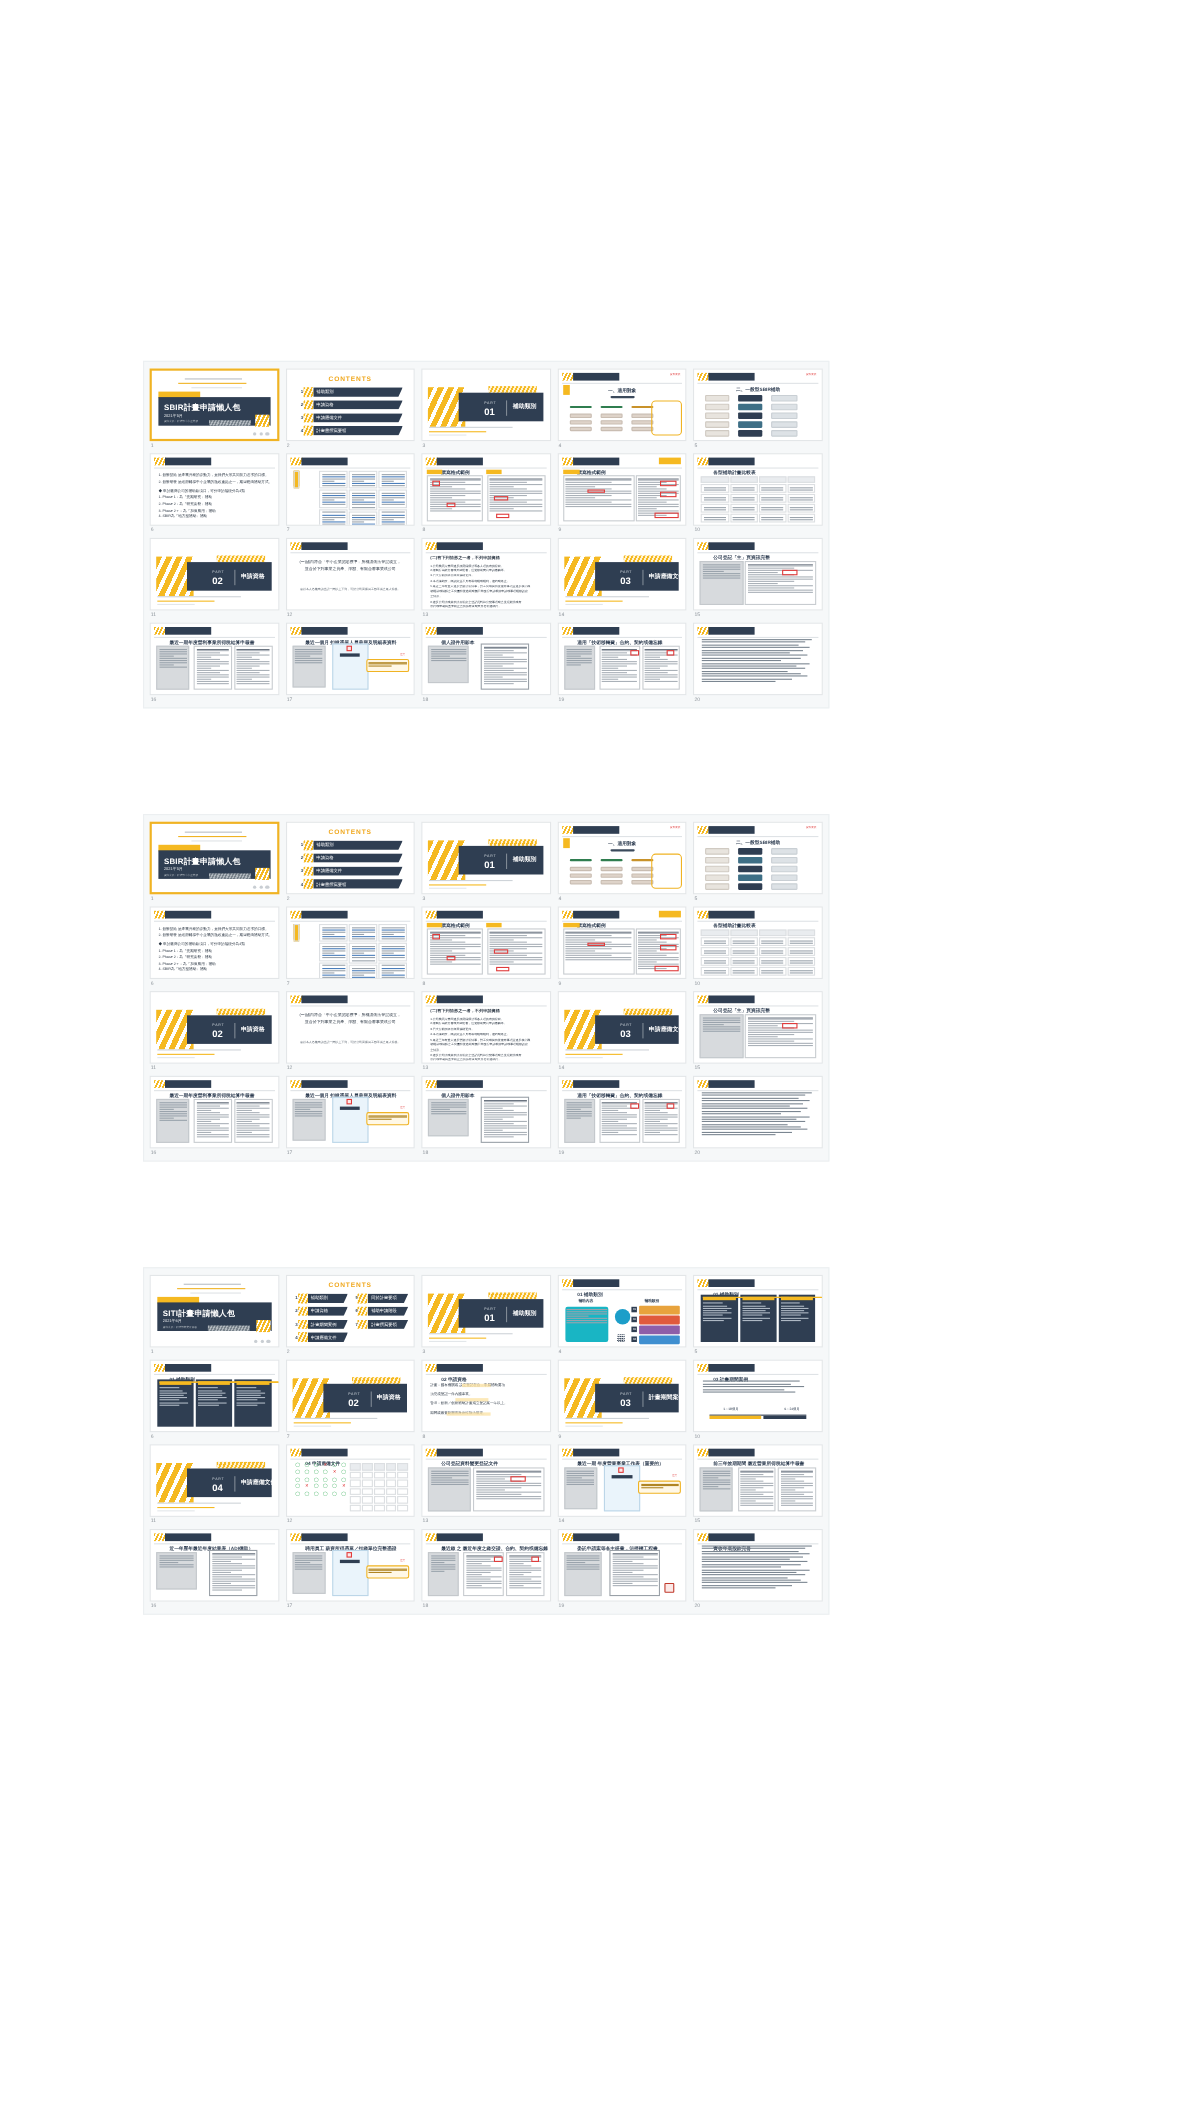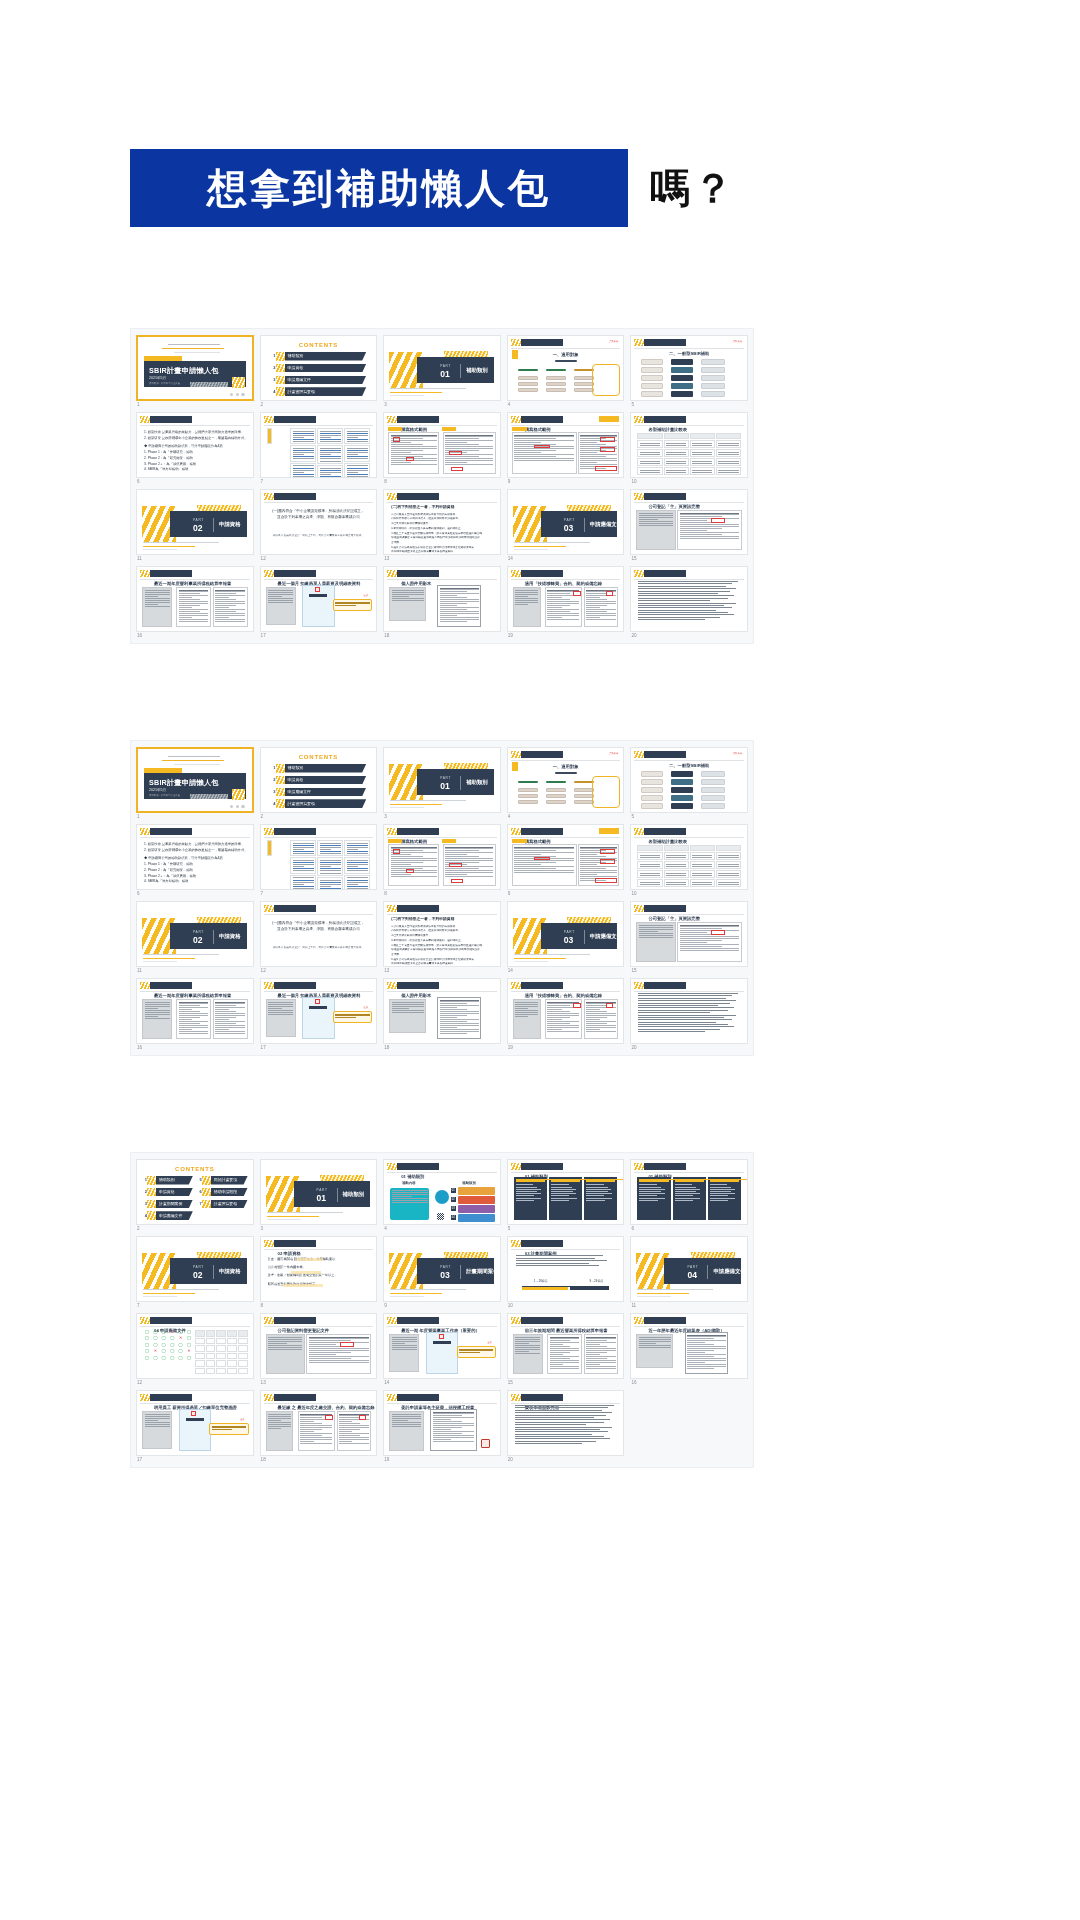--- a/index.html
+++ b/index.html
@@ -263,26 +263,20 @@
   .matrix { position: absolute; left: 7px; top: 16px; display: grid; grid-template-columns: repeat(6, 6px); gap: 2.4px; }
   .matrix span { font-size: 4px; line-height: 1; text-align: center; }
   .ok { color: #2eab52; }
   .no { color: #e03b3b; }
 </style>
 </head>
 <body>
 
 <div class="page">
 
-  <div class="headline-row">
-    <div class="headline-banner">
-      <span class="headline-banner-text">想拿到補助懶人包</span>
-    </div>
-    <span class="headline-suffix">嗎？</span>
-  </div>
 
   <div class="deck" id="deck-1">
     <div class="deck-grid">
         <div class="slide-cell">
           <div class="slide selected">
             <div class="cover-lines" style="left:30px;top:7px;width:52px;height:1.4px;background:#b9bfc5"></div>
             <div class="cover-lines" style="left:24px;top:11px;width:62px;height:1.4px;background:#f0b323"></div>
             <div class="cover-lines" style="left:36px;top:15px;width:46px;height:1.4px;background:#dfe3e6"></div>
             <div class="cover-tab"></div>
             <div class="cover-navy"></div>
@@ -1948,20 +1942,40 @@
               <i style="display:block;height:1px;width:80%;background:#7b8691"></i>
               <i style="display:block;height:1px;width:66%;background:#7b8691"></i>
             </div>
           </div>
           <div class="slide-num">20</div>
         </div>
       </div>
   </div>
   <div class="deck" id="deck-3">
     <div class="deck-grid">
+        <div class="slide-cell">
+          <div class="slide">
+            <div class="cover-lines" style="left:30px;top:7px;width:52px;height:1.4px;background:#b9bfc5"></div>
+            <div class="cover-lines" style="left:24px;top:11px;width:62px;height:1.4px;background:#f0b323"></div>
+            <div class="cover-lines" style="left:36px;top:15px;width:46px;height:1.4px;background:#dfe3e6"></div>
+            <div class="cover-tab"></div>
+            <div class="cover-navy"></div>
+            <div class="cover-title">SITI計畫申請懶人包</div>
+            <div class="cover-date">2021年6月</div>
+            <div class="cover-sub">資料來源：經濟部商業發展署</div>
+            <div class="cover-hatch"></div>
+            <div class="cover-slash"></div>
+            <div class="cover-dots">
+              <i></i>
+              <i></i>
+              <i></i>
+            </div>
+          </div>
+          <div class="slide-num">1</div>
+        </div>
         <div class="slide-cell">
           <div class="slide">
             <div class="contents-title">CONTENTS</div>
             <div class="toc two-col">
               <div class="toc-item">
                 <span class="toc-idx">1</span>
                 <span class="toc-hatch"></span>
                 <span class="toc-bar">
                   <span class="toc-label">補助類別</span>
                 </span>

